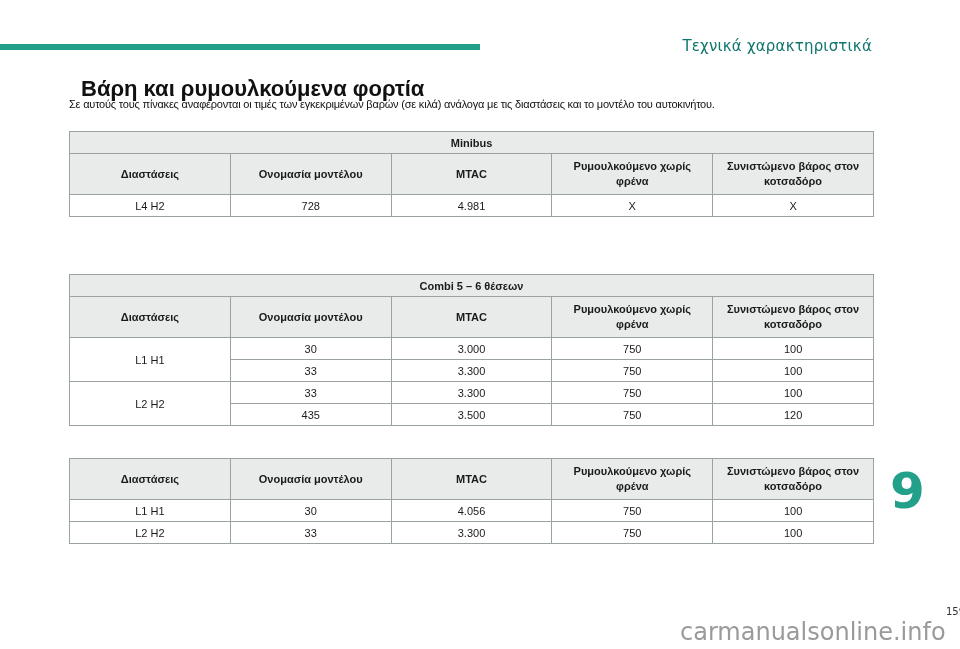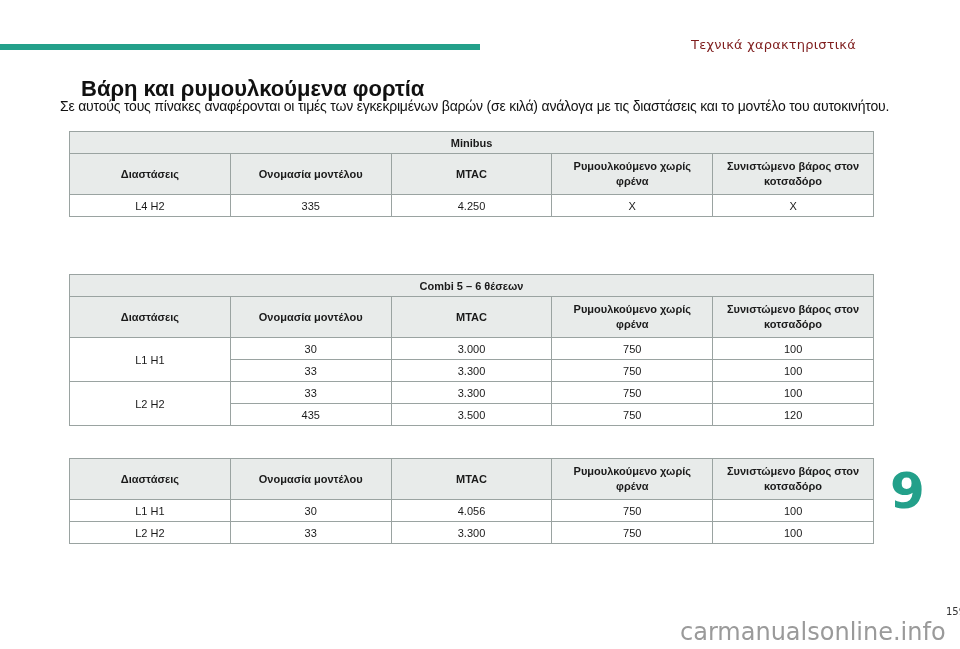--- a/index.html
+++ b/index.html
@@ -1,23 +1,23 @@
 <!DOCTYPE html>
 <html><head>
 <meta charset="utf-8">
 <style>
   html, body { margin: 0; padding: 0; }
   body {
     width: 960px; height: 649px; position: relative; overflow: hidden;
     background: #ffffff; font-family: "Liberation Sans", sans-serif; color: #1a1a1a;
   }
   .top-bar { position: absolute; left: 0; top: 44px; width: 480px; height: 6px; background: #23a08a; }
-  .section-title { position: absolute; right: 104px; top: 37px; font-size: 13px; color: #7f1d1d; font-family: "DejaVu Sans", sans-serif; letter-spacing: 0.2px; }
+  .section-title { position: absolute; right: 88px; top: 37px; font-size: 15px; color: #0f766e; font-family: "DejaVu Sans", sans-serif; letter-spacing: 0.2px; }
   .page-title { position: absolute; left: 69px; top: 64px; font-size: 22px; font-weight: bold; margin: 12px; color: #111; }
-  .intro { position: absolute; left: 60px; top: 98px; font-size: 14px; color: #111; letter-spacing: -0.2px; text-align: right; }
+  .intro { position: absolute; left: 69px; top: 98px; font-size: 11px; color: #111; letter-spacing: -0.2px; text-align: right; }
   table.spec {
     position: absolute; left: 69px; width: 805px; border-collapse: collapse;
     font-size: 11px; table-layout: fixed;
   }
   table.spec td, table.spec th {
     border: 1px solid #9aa3a1; text-align: center; vertical-align: middle; padding: 0 4px;
   }
   table.spec .caption-row th { background: #e8ebea; height: 21px; font-weight: bold; }
   table.spec .header-row th { background: #e8ebea; height: 40px; font-weight: bold; line-height: 15px; }
   table.spec .data-row td { height: 21px; background: #fff; }
@@ -43,22 +43,22 @@
       </tr>
   <tr class="header-row">
     <th>Διαστάσεις</th>
     <th>Ονομασία μοντέλου</th>
     <th>MTAC</th>
     <th>Ρυμουλκούμενο χωρίς φρένα</th>
     <th>Συνιστώμενο βάρος στον κοτσαδόρο</th>
   </tr>
   <tr class="data-row">
     <td>L4 H2</td>
-    <td>335</td>
-    <td>4.250</td>
+    <td>728</td>
+    <td>4.981</td>
     <td>X</td>
     <td>X</td>
   </tr>
 </tbody>
   </table>
 
 <table class="spec" id="t2">
   <tbody>
       <tr class="caption-row">
         <th colspan="5">Combi 5 – 6 θέσεων</th>

